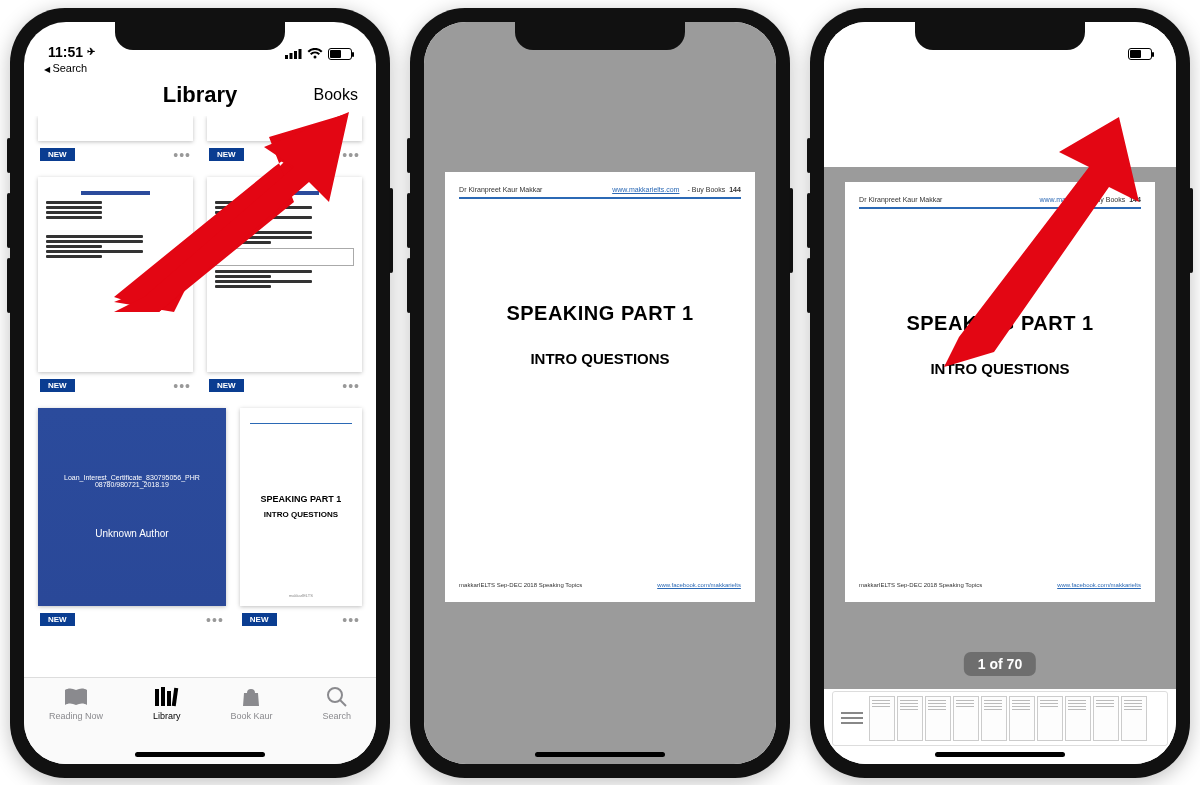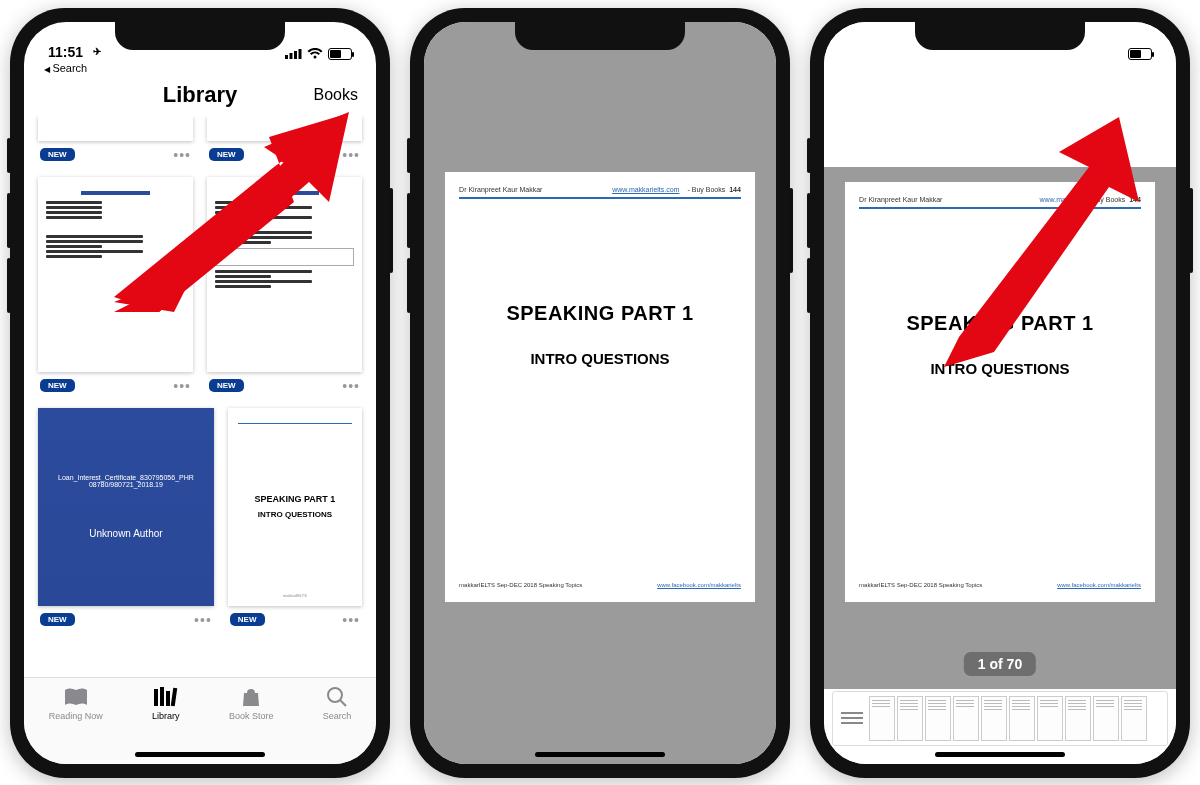--- a/index.html
+++ b/index.html
@@ -38,21 +38,21 @@
   .side-btn.right1 { right:-3px; top:180px; width:4px; height:85px; }
   .home-indicator {
     position:absolute; bottom:7px; left:50%; transform:translateX(-50%);
     width:130px; height:5px; background:#000; border-radius:3px;
   }
   .status-bar {
     height:40px; display:flex; justify-content:space-between;
     align-items:flex-end; padding:0 24px 2px;
     font-size:14px; font-weight:600;
   }
-  .status-left { display:flex; align-items:center; gap:10px; }
+  .status-left { display:flex; align-items:center; gap:4px; }
   .status-right { display:flex; align-items:center; gap:5px; }
   .sub-status { font-size:11px; padding:0 20px 4px; color:#000;}
   .sub-status span:before { content:"◀ "; font-size:8px;}
   .nav-bar {
     display:flex; justify-content:space-between; align-items:center;
     padding:4px 18px 8px;
   }
   .nav-title { font-size:22px; font-weight:700; flex:1; text-align:center;}
   .nav-action { font-size:16px; color:#000; width:50px; text-align:right;}
   .nav-spacer { width:50px; }
@@ -72,35 +72,35 @@
   .cover.tiny { height:25px;}
   .cover.doc { height:195px; padding:8px; font-size:4px; color:#333;}
   .cover.doc .line { height:3px; background:#333; margin:2px 0; border-radius:1px;}
   .cover.doc .line.short {width:40%;}
   .cover.doc .line.med {width:70%;}
   .cover.doc .hdr {height:4px;background:#2b4b9c;width:50%;margin:6px auto;}
   .cover.blue {
     height:198px; background:linear-gradient(#2b4b9c,#2a4898);
     color:#fff; display:flex; flex-direction:column;
     justify-content:center; align-items:center; text-align:center;
-    font-size:7px; padding:20px;
+    font-size:7px; padding:26px;
   }
   .cover.blue .author {margin-top:40px; font-size:10px;}
   .cover.speaking {
     height:198px; display:flex; flex-direction:column; justify-content:center;
     align-items:center; text-align:center;
   }
   .cover.speaking .t1 { font-size:9px; font-weight:700; margin-bottom:6px;}
   .cover.speaking .t2 { font-size:8px; font-weight:700;}
   .book-footer {
     display:flex; justify-content:space-between; align-items:center; padding:6px 2px;
   }
   .badge {
     background:#0a3d91; color:#fff; font-size:8px; font-weight:700;
-    padding:2px 8px; border-radius:5px;
+    padding:2px 8px; border-radius:0;
   }
   .more-dots { color:#999; font-size:14px; letter-spacing:1px;}
   .tab-bar {
     position:absolute; bottom:0; left:0; right:0; height:87px;
     border-top:1px solid #ddd; background:#fafafa;
     display:flex; justify-content:space-around; align-items:flex-start; padding-top:8px;
   }
   .tab { display:flex; flex-direction:column; align-items:center; gap:3px; color:#8a8a8e; font-size:9px;}
   .tab.active { color:#000;}
   .tab .ic { width:26px; height:22px; display:flex; align-items:center; justify-content:center;}
@@ -304,21 +304,21 @@
             </svg>
           </div>
         <span>Library</span>
       </div>
       <div class="tab">
         <div class="ic">
             <svg width="22" height="22" viewBox="0 0 22 22">
               <path d="M4 7h14l1 13H3L4 7zm3 0a4 4 0 118 0" fill="#8a8a8e"></path>
             </svg>
           </div>
-        <span>Book Store</span>
+        <span>Book Kaur</span>
       </div>
       <div class="tab">
         <div class="ic">
             <svg width="22" height="22" viewBox="0 0 22 22">
               <circle cx="9" cy="9" r="7" stroke="#8a8a8e" stroke-width="2" fill="none"></circle>
               <line x1="14" y1="14" x2="20" y2="20" stroke="#8a8a8e" stroke-width="2"></line>
             </svg>
           </div>
         <span>Search</span>
       </div>

